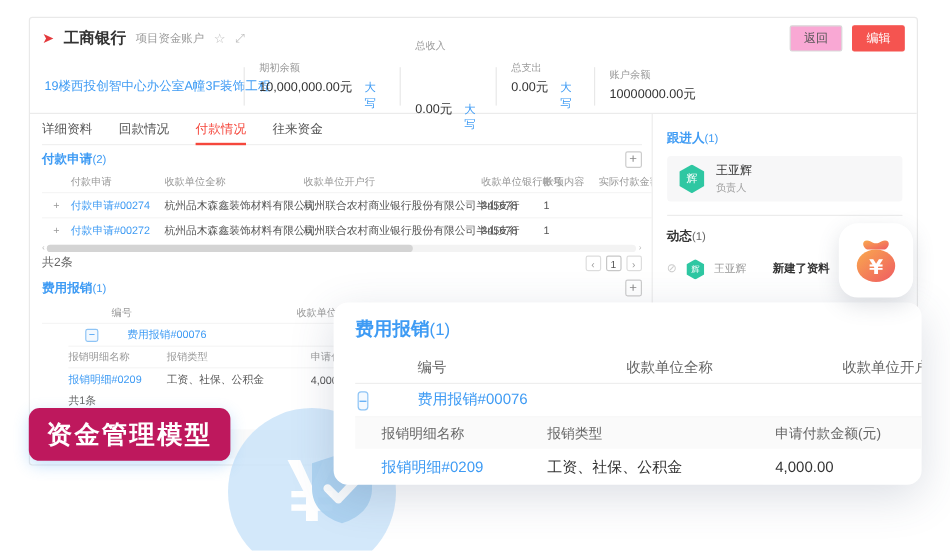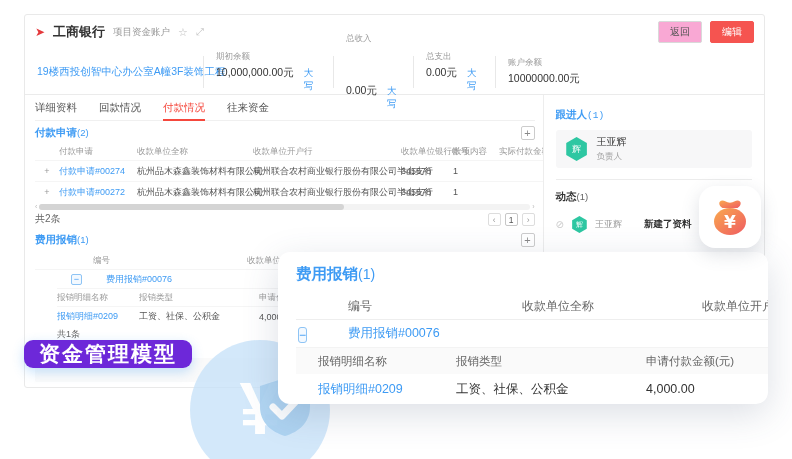--- a/index.html
+++ b/index.html
@@ -78,21 +78,21 @@
   .subtbl { margin-left:22px; width:480px; }
   .sh { height:18px; display:flex; align-items:center; font-size:8.5px; color:#999; border-top:1px solid #f5f5f5;}
   .sr { height:20px; display:flex; align-items:center; font-size:9px; color:#555; border-top:1px solid #f5f5f5;}
   .s1{ width:82px; flex:none;} .s2{ width:120px; flex:none;} .s3{ width:130px; flex:none;}
   .subtot { height:16px; font-size:9px; color:#666; display:flex; align-items:center; }
   .tot2 { height:14px; font-size:9px; color:#666; display:flex; align-items:center; padding-left:8px; }
   .collapsed-bar { height:24px; background:#fafafa; margin-top:2px; border-radius:2px; }
   .bottom-hdr { height:14px; margin-top:4px; display:flex; align-items:center; font-size:8.5px; color:#999; }
 
   
-  .sb-title { font-size:10.5px; font-weight:bold; color:#3e9bf4; margin-top:13px;font-family:Liberation Mono, monospace; }
+  .sb-title { font-size:10.5px; font-weight:bold; color:#3e9bf4; margin-top:13px; }
   .sb-title .cnt{ font-weight:normal; font-size:9.5px; }
   .follower { margin-top:8px; background:#f7f7f8; border-radius:3px; height:38px;
               display:flex; align-items:center; padding:0 9px; gap:8px; cursor:pointer; }
   .hexa { width:24px; height:24px; background:#2ec7a2; color:#fff; font-size:9px;
           display:flex; align-items:center; justify-content:center;
           clip-path:polygon(50% 0,93% 25%,93% 75%,50% 100%,7% 75%,7% 25%); flex:none;}
   .hexa.small { width:17px; height:17px; font-size:7px; }
   .f-name { font-size:10px; color:#333; }
   .f-role { font-size:8.5px; color:#a0a0a0; margin-top:2px; }
   .sb-div { border-top:1px solid #ececec; margin-top:11px; }
@@ -129,21 +129,21 @@
               color:#666; white-space:nowrap; }
   .pps1{ width:160px; flex:none; padding-left:22px;} .pps2{ width:190px; flex:none;} .pps3{ width:180px; flex:none;}
   .pp-drow { height:30px; display:flex; align-items:center; font-size:12.5px; color:#333; }
 
   
   .bag-card { position:absolute; left:699px; top:186px; width:62px; height:62px; background:#fff;
               border-radius:16px; box-shadow:0 6px 18px rgba(80,90,110,0.18); z-index:4;
               display:flex; align-items:center; justify-content:center; }
 
   
-  .model-label { position:absolute; left:24px; top:340px; height:28px; background:#6d28d9; color:#fff;
+  .model-label { position:absolute; left:24px; top:340px; height:44px; background:#be185d; color:#fff;
                  border-radius:9px; z-index:5; display:flex; align-items:center; padding:0 15px;
                  font-size:21px; font-weight:bold; letter-spacing:2px;
                  box-shadow:0 4px 12px rgba(63,155,242,0.3); }
 </style>
 </head>
 <body>
 
 <div class="canvas">
 
   <div class="card">

